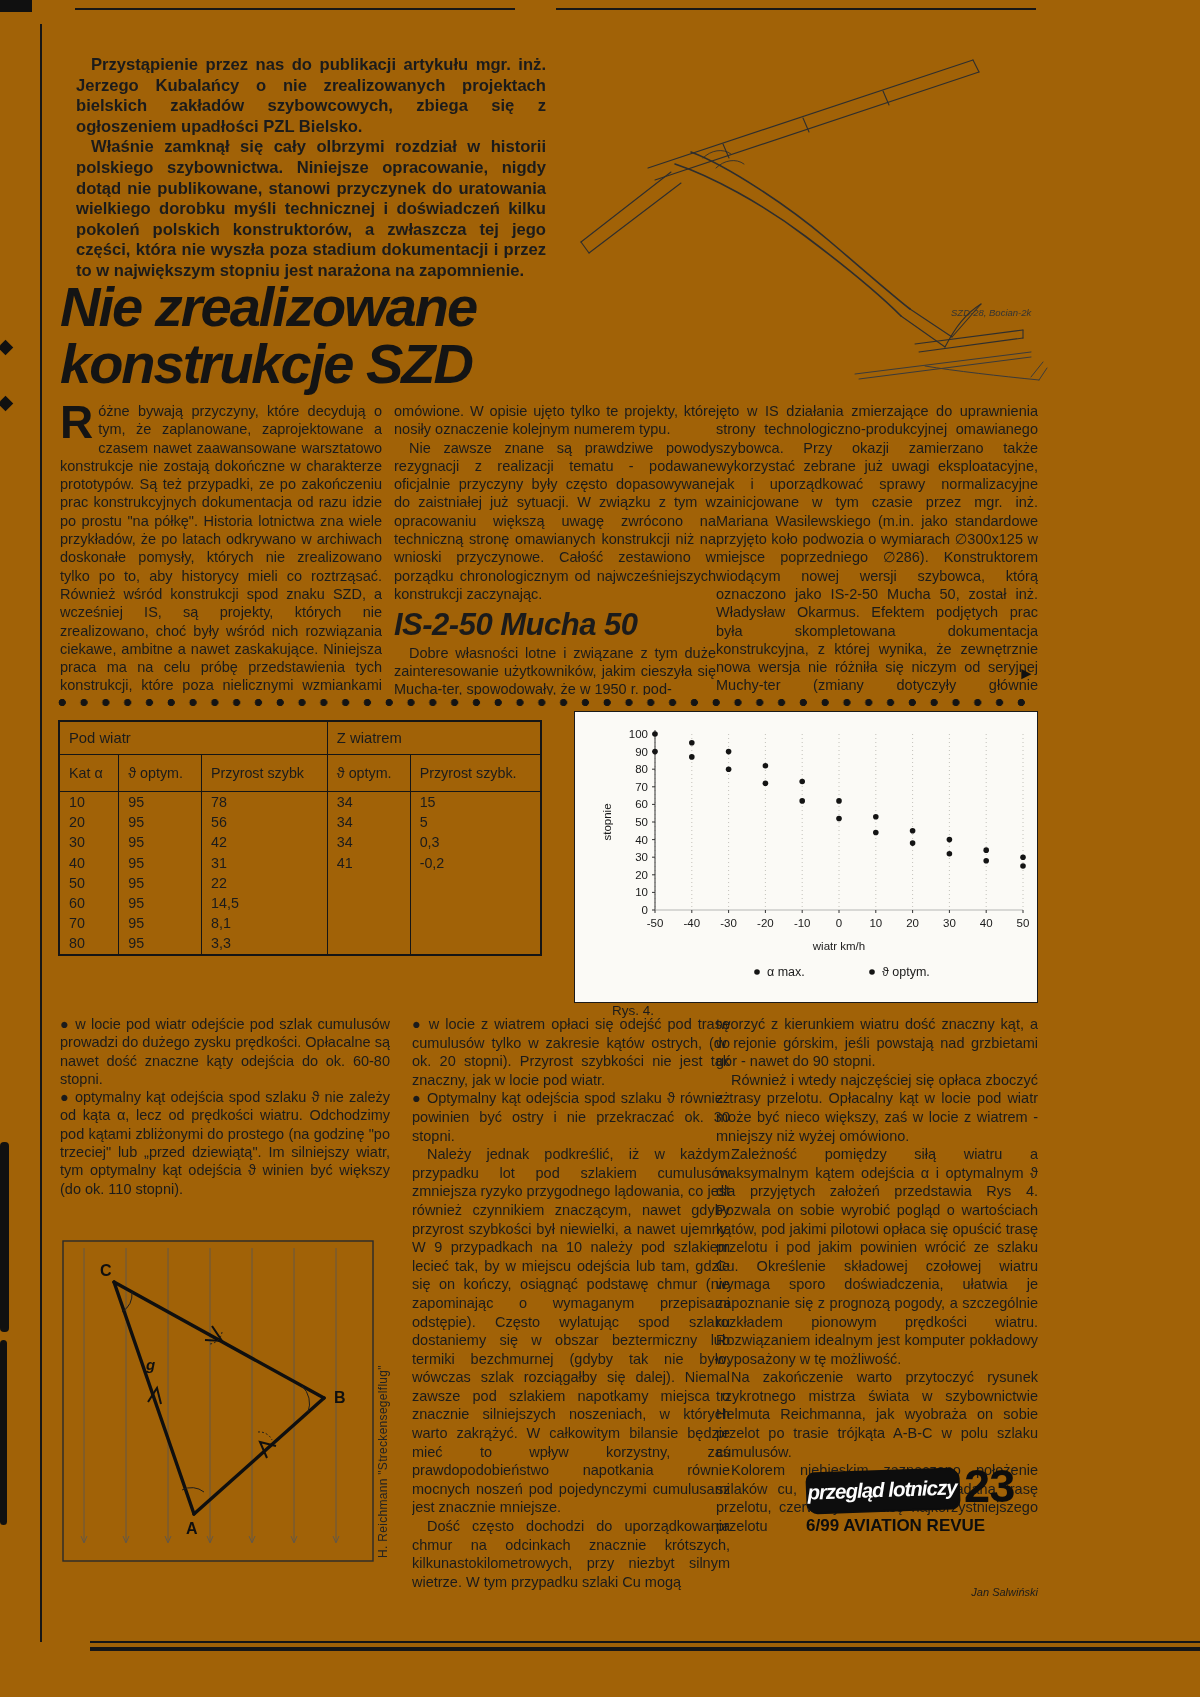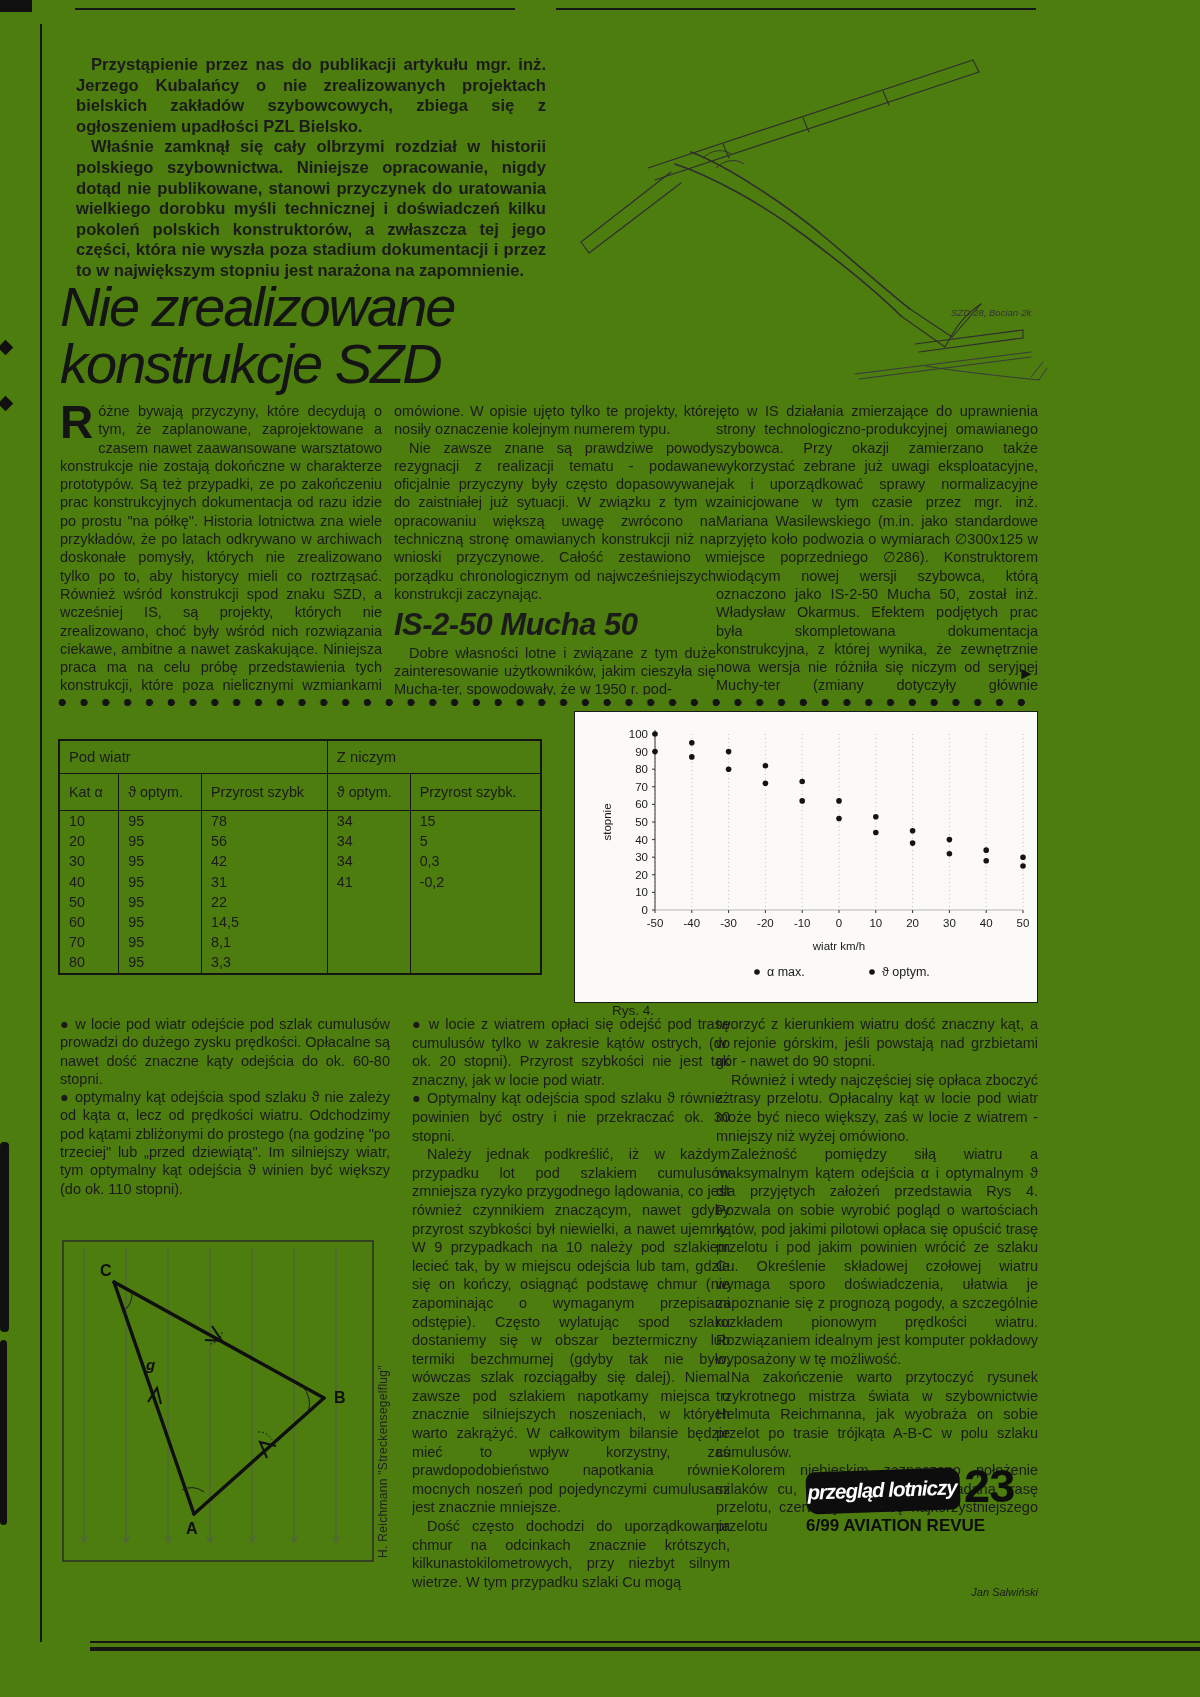--- a/index.html
+++ b/index.html
@@ -1,34 +1,34 @@
 <!DOCTYPE html>
 <html><head>
 <meta charset="utf-8">
 <style>
   html,body{margin:0;padding:0;background:#777;}
   .page{
     position:relative; width:1200px; height:1697px; margin:0 auto;
-    background:#4d7c0f; color:#1b1b1b;
+    background:#a16207; color:#1b1b1b;
     font-family:"Liberation Sans", sans-serif;
     overflow:hidden;
   }
   
   .rule{position:absolute;background:#161616;}
   .artifact{position:absolute;background:#101010;}
   
   .intro{
     position:absolute; left:76px; top:55px; width:470px;
     font-size:16.6px; line-height:20.6px; font-weight:bold; text-align:justify;
   }
   .intro p{margin:0; text-indent:15px;}
   
   .main-title{
     position:absolute; left:60px; top:278px; width:540px;
-    font-size:56px; line-height:57px; font-weight:normal; font-style:italic;
+    font-size:56px; line-height:57px; font-weight:bold; font-style:italic;
     letter-spacing:-2px; color:#141414;
   }
   
   .textcol{
     position:absolute; width:322px; font-size:14.5px; line-height:18.3px;
     text-align:justify; overflow:hidden;
   }
   .textcol p{margin:0;}
   .textcol p.indent{text-indent:15px;}
   .dropcap{
@@ -40,21 +40,21 @@
     margin:13px 0 9px 0 !important; text-indent:0 !important; text-align:left;
   }
   .cont-arrow{position:absolute; left:1018px; top:664px; font-size:17px; color:#111;}
   
   .dots-sep{
     position:absolute; left:58px; top:698px; width:976px; height:9px;
     background-image:radial-gradient(circle at 4.2px 4.5px, #141414 3.3px, transparent 3.9px);
     background-size:21.8px 9px; background-repeat:repeat-x;
   }
   
-  .table-wrap{position:absolute; left:58px; top:720px; width:484px;margin-top:19px;}
+  .table-wrap{position:absolute; left:58px; top:720px; width:484px;}
   #wind-table{border-collapse:collapse; width:484px; font-size:14.3px; border:2px solid #151515;}
   #wind-table th,#wind-table td{font-weight:normal; text-align:left; padding:1px 9px; white-space:nowrap;}
   #wind-table tr > *:not(:first-child){border-left:1.2px solid #151515;}
   #wind-table thead tr > *{border-bottom:1.2px solid #151515;}
   #wind-table thead tr.group-row th{height:30px; font-size:14.8px;}
   #wind-table thead tr.head-row th{height:34px;}
   #wind-table tbody td{height:18.2px;}
   
   .chart-box{
     position:absolute; left:574px; top:711px; width:462px; height:290px;
@@ -174,21 +174,21 @@
   </div>
   <span class="cont-arrow">►</span>
 
   <div class="dots-sep"></div>
 
   <div class="table-wrap">
     <table id="wind-table">
       <thead>
           <tr class="group-row">
             <th colspan="3">Pod wiatr</th>
-            <th colspan="2">Z niczym</th>
+            <th colspan="2">Z wiatrem</th>
           </tr>
           <tr class="head-row">
             <th>Kat α</th>
             <th>ϑ optym.</th>
             <th>Przyrost szybk</th>
             <th>ϑ optym.</th>
             <th>Przyrost szybk.</th>
           </tr>
         </thead>
       <tbody>

